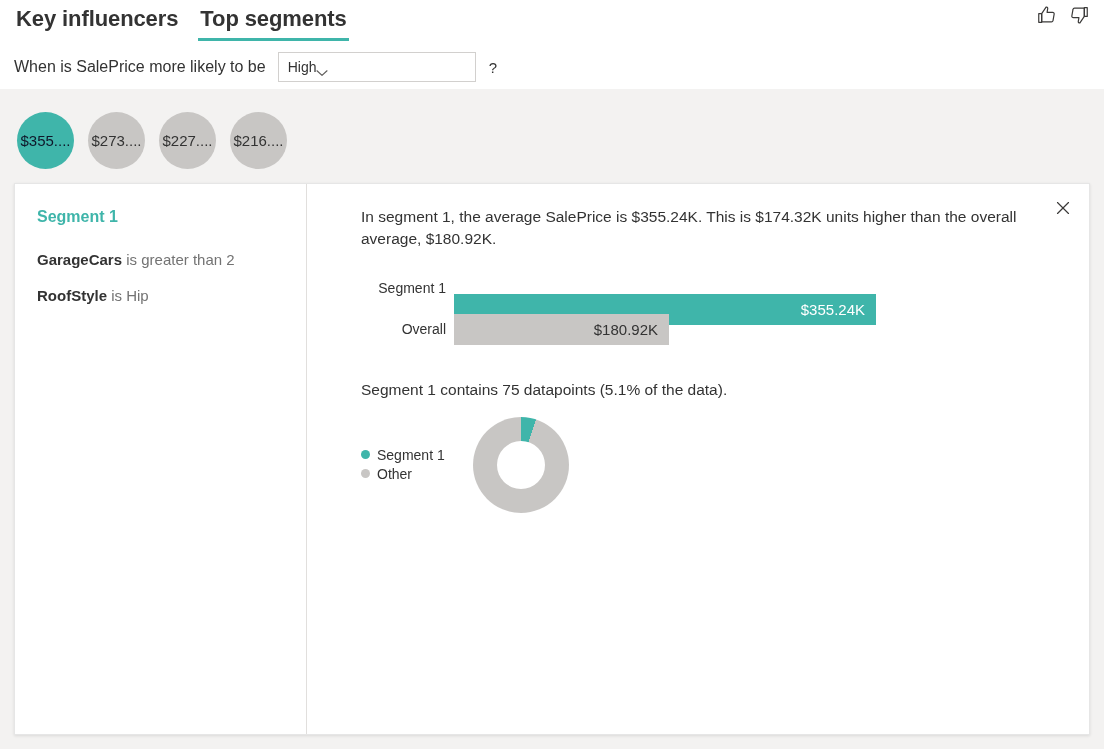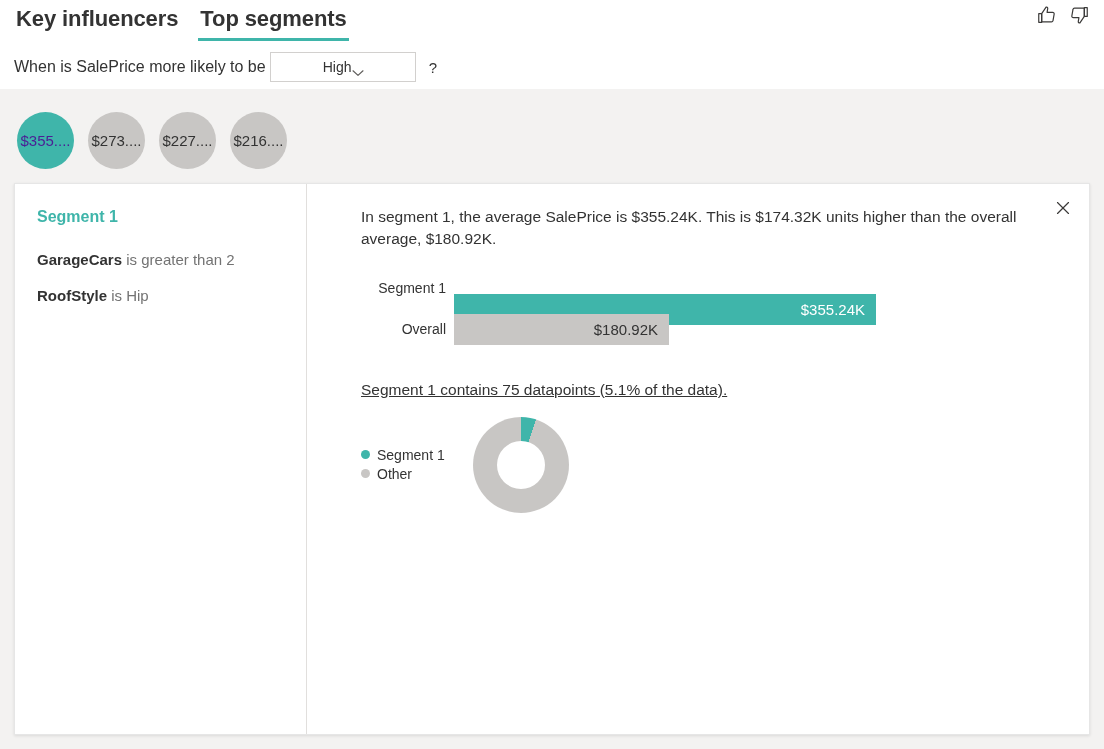--- a/index.html
+++ b/index.html
@@ -66,31 +66,31 @@
   #questionrow {
     position: absolute;
     left: 14px; top: 52px;
     display: flex;
     align-items: center;
     gap: 0;
   }
   #question-label {
     font-size: 16px;
     color: #333333;
-    margin-right: 4px;
+    margin-right: 12px;
     white-space: nowrap;
   }
   #dropdown {
-    width: 146px;
+    width: 198px;
     height: 30px;
     border: 1px solid #d2d0ce;
     background: #ffffff;
     display: flex;
     align-items: center;
-    justify-content: center;
+    justify-content: flex-start;
     padding: 0 8px 0 9px;
     box-sizing: border-box;
     cursor: pointer;
   }
   #dropdown-value {
     font-size: 14px;
     color: #333333;
   }
   .chev {
     width: 12px; height: 8px;
@@ -126,21 +126,21 @@
     display: flex;
     align-items: center;
     justify-content: center;
     font-size: 15px;
     cursor: pointer;
     overflow: hidden;
     box-sizing: border-box;
   }
   .bubble.selected {
     background: #3fb5aa;
-    color: #4c1d95;
+    color: #0f172a;
   }
 
   
   #card {
     position: absolute;
     left: 14px; top: 183px;
     width: 1076px; height: 552px;
     background: #ffffff;
     border: 1px solid #e6e6e6;
     box-shadow: 0 1px 3px rgba(0,0,0,0.10);
@@ -234,21 +234,20 @@
   .bar.grey {
     background: #c8c6c4;
     color: #333333;
   }
 
   
   #datapoints-text {
     font-size: 15.5px;
     color: #333333;
     margin-bottom: 18px;
-    text-decoration: underline;
   }
   #donutblock {
     display: flex;
     align-items: flex-start;
   }
   #legend {
     margin-top: 30px;
     width: 112px;
   }
   .legenditem {

